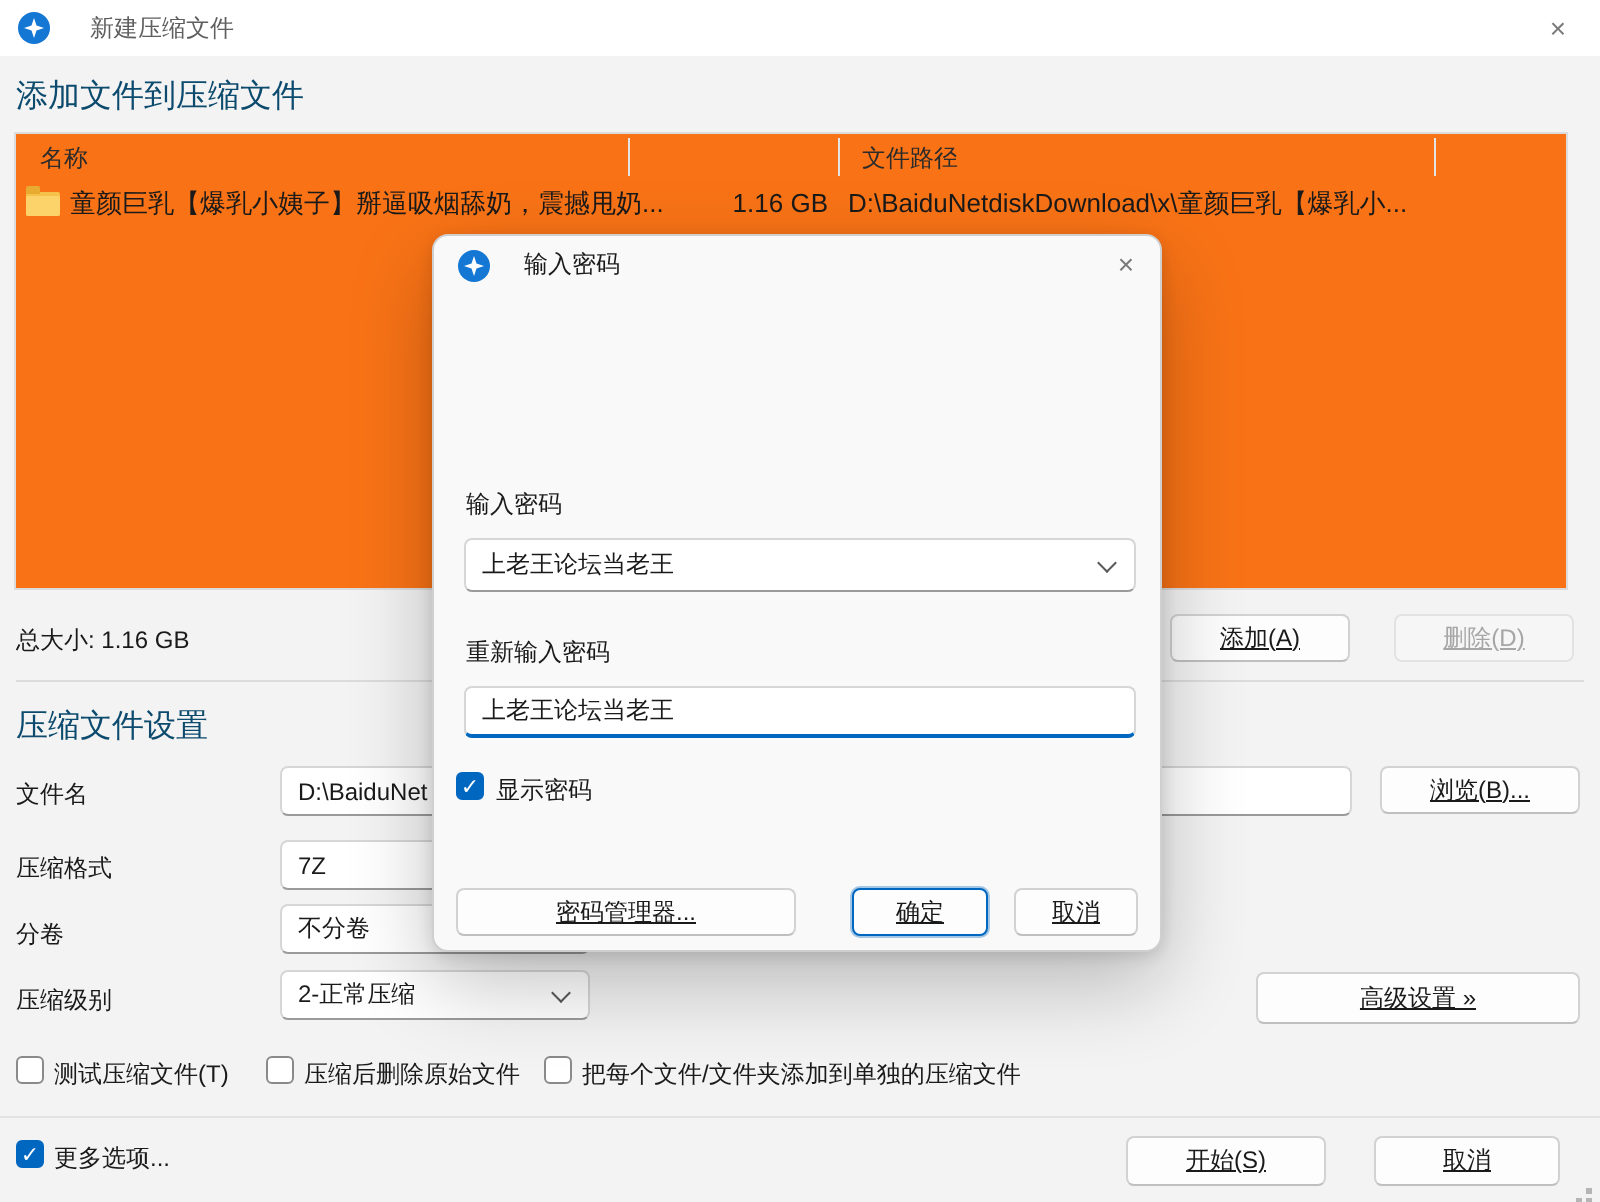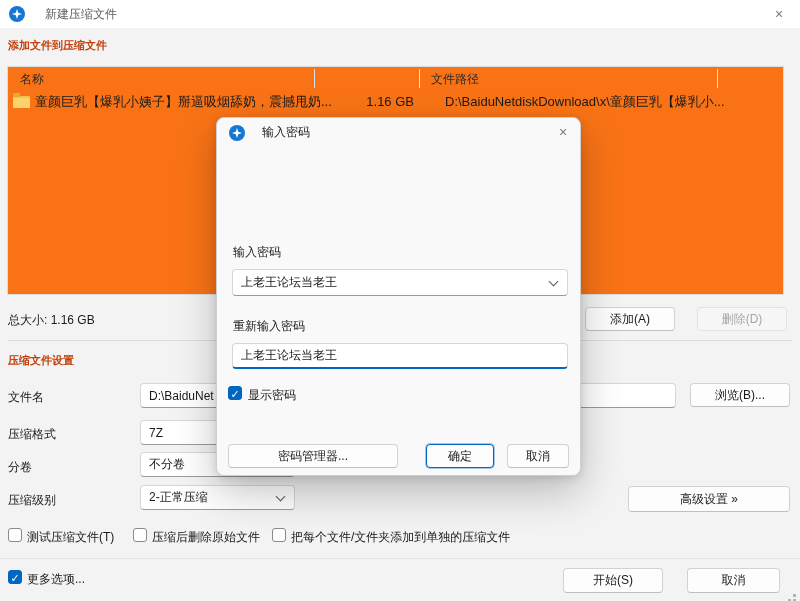--- a/index.html
+++ b/index.html
@@ -12,38 +12,38 @@
   
   .titlebar { position:absolute; left:0; top:0; width:800px; height:28px; background:#ffffff; }
   .app-icon, .dlg-icon {
     position:absolute; width:16px; height:16px; border-radius:50%;
     background:#1577d4; display:flex; align-items:center; justify-content:center;
   }
   .app-icon svg, .dlg-icon svg { width:10px; height:10px; }
   .title-text { position:absolute; left:32px; top:0; height:28px; line-height:28px; font-size:12px; color:#5f5f5f;margin-left:13px; }
   .close-btn { position:absolute; top:0; right:0; width:42px; height:28px; text-align:center; line-height:28px; color:#7a7a7a; font-size:14px; cursor:default; }
   
-  .section-h { position:absolute; left:8px; font-size:11px; font-weight:bold; color:#c2410c; }
+  .section-h { position:absolute; left:8px; font-size:16px; font-weight:normal; color:#0c4a6e; }
   
   .table {
     position:absolute; left:7px; top:66px; width:777px; height:229px;
     background:#f97316; border:1px solid #dcdcdc;
   }
   .th { position:absolute; top:2px; height:20px; line-height:20px; font-size:12px; color:#2b2b2b; }
   .col-sep { position:absolute; top:2px; height:19px; width:1px; background:#e3e3e3; }
   .tr { position:absolute; left:0; top:25px; width:100%; height:20px; font-size:13px; color:#1a1a1a; }
   .cell { position:absolute; top:0; height:20px; line-height:20px; white-space:nowrap; }
   .folder-ico { position:absolute; left:5px; top:4px; width:17px; height:12px; background:#f5c14b; border-radius:1px; }
   .folder-ico::before { content:""; position:absolute; left:0; top:-3px; width:7px; height:4px; background:#e8ab32; border-radius:1px 1px 0 0; }
   .folder-ico::after { content:""; position:absolute; left:0; top:2px; width:17px; height:10px; background:#fbd36a; border-radius:1px; }
   
   .btn {
     position:absolute; background:#fdfdfd; border:1px solid #d2d2d2; border-bottom-color:#bfbfbf;
     border-radius:4px; font-size:12px; color:#1a1a1a; cursor:default;
-    display:flex; align-items:center; justify-content:center;
+    display:flex; align-items:center; justify-content:center;text-decoration:underline;
   }
   .btn.disabled { background:#f6f6f6; border-color:#e2e2e2; color:#a6a6a6; }
   .btn.default-accent { border:1px solid #0067c0; box-shadow:0 0 0 1px rgba(0,103,192,.35); }
   .combo, .textbox {
     position:absolute; background:#ffffff; border:1px solid #d6d6d6; border-bottom-color:#9a9a9a;
     border-radius:4px; font-size:12px; color:#1a1a1a; padding:0 8px;
     display:flex; align-items:center;
   }
   .textbox { font-family:"Liberation Sans","DejaVu Sans",sans-serif; }
   input.textbox { outline:none; }
@@ -87,21 +87,21 @@
   <div class="table">
     <div class="th" style="left:12px;">名称</div>
     <div class="th" style="left:423px;">文件路径</div>
     <div class="col-sep" style="left:306px;"></div>
     <div class="col-sep" style="left:411px;"></div>
     <div class="col-sep" style="left:709px;"></div>
     <div class="tr">
       <span class="folder-ico"></span>
       <span class="cell" style="left:27px; max-width:320px; overflow:hidden;">童颜巨乳【爆乳小姨子】掰逼吸烟舔奶，震撼甩奶...</span>
       <span class="cell" style="left:313px; width:93px; text-align:right;">1.16 GB</span>
-      <span class="cell" style="left:416px;margin-left:21px;">D:\BaiduNetdiskDownload\x\童颜巨乳【爆乳小...</span>
+      <span class="cell" style="left:416px;">D:\BaiduNetdiskDownload\x\童颜巨乳【爆乳小...</span>
     </div>
   </div>
 
   <div class="lbl" style="left:8px; top:312px;">总大小: 1.16 GB</div>
   <div class="btn" style="left:585px; top:307px; width:90px; height:24px;">添加(A)</div>
   <div class="btn disabled" style="left:697px; top:307px; width:90px; height:24px;">删除(D)</div>
 
   <div class="divider" style="top:340px;"></div>
 
   <div class="section-h" style="top:353px;">压缩文件设置</div>

